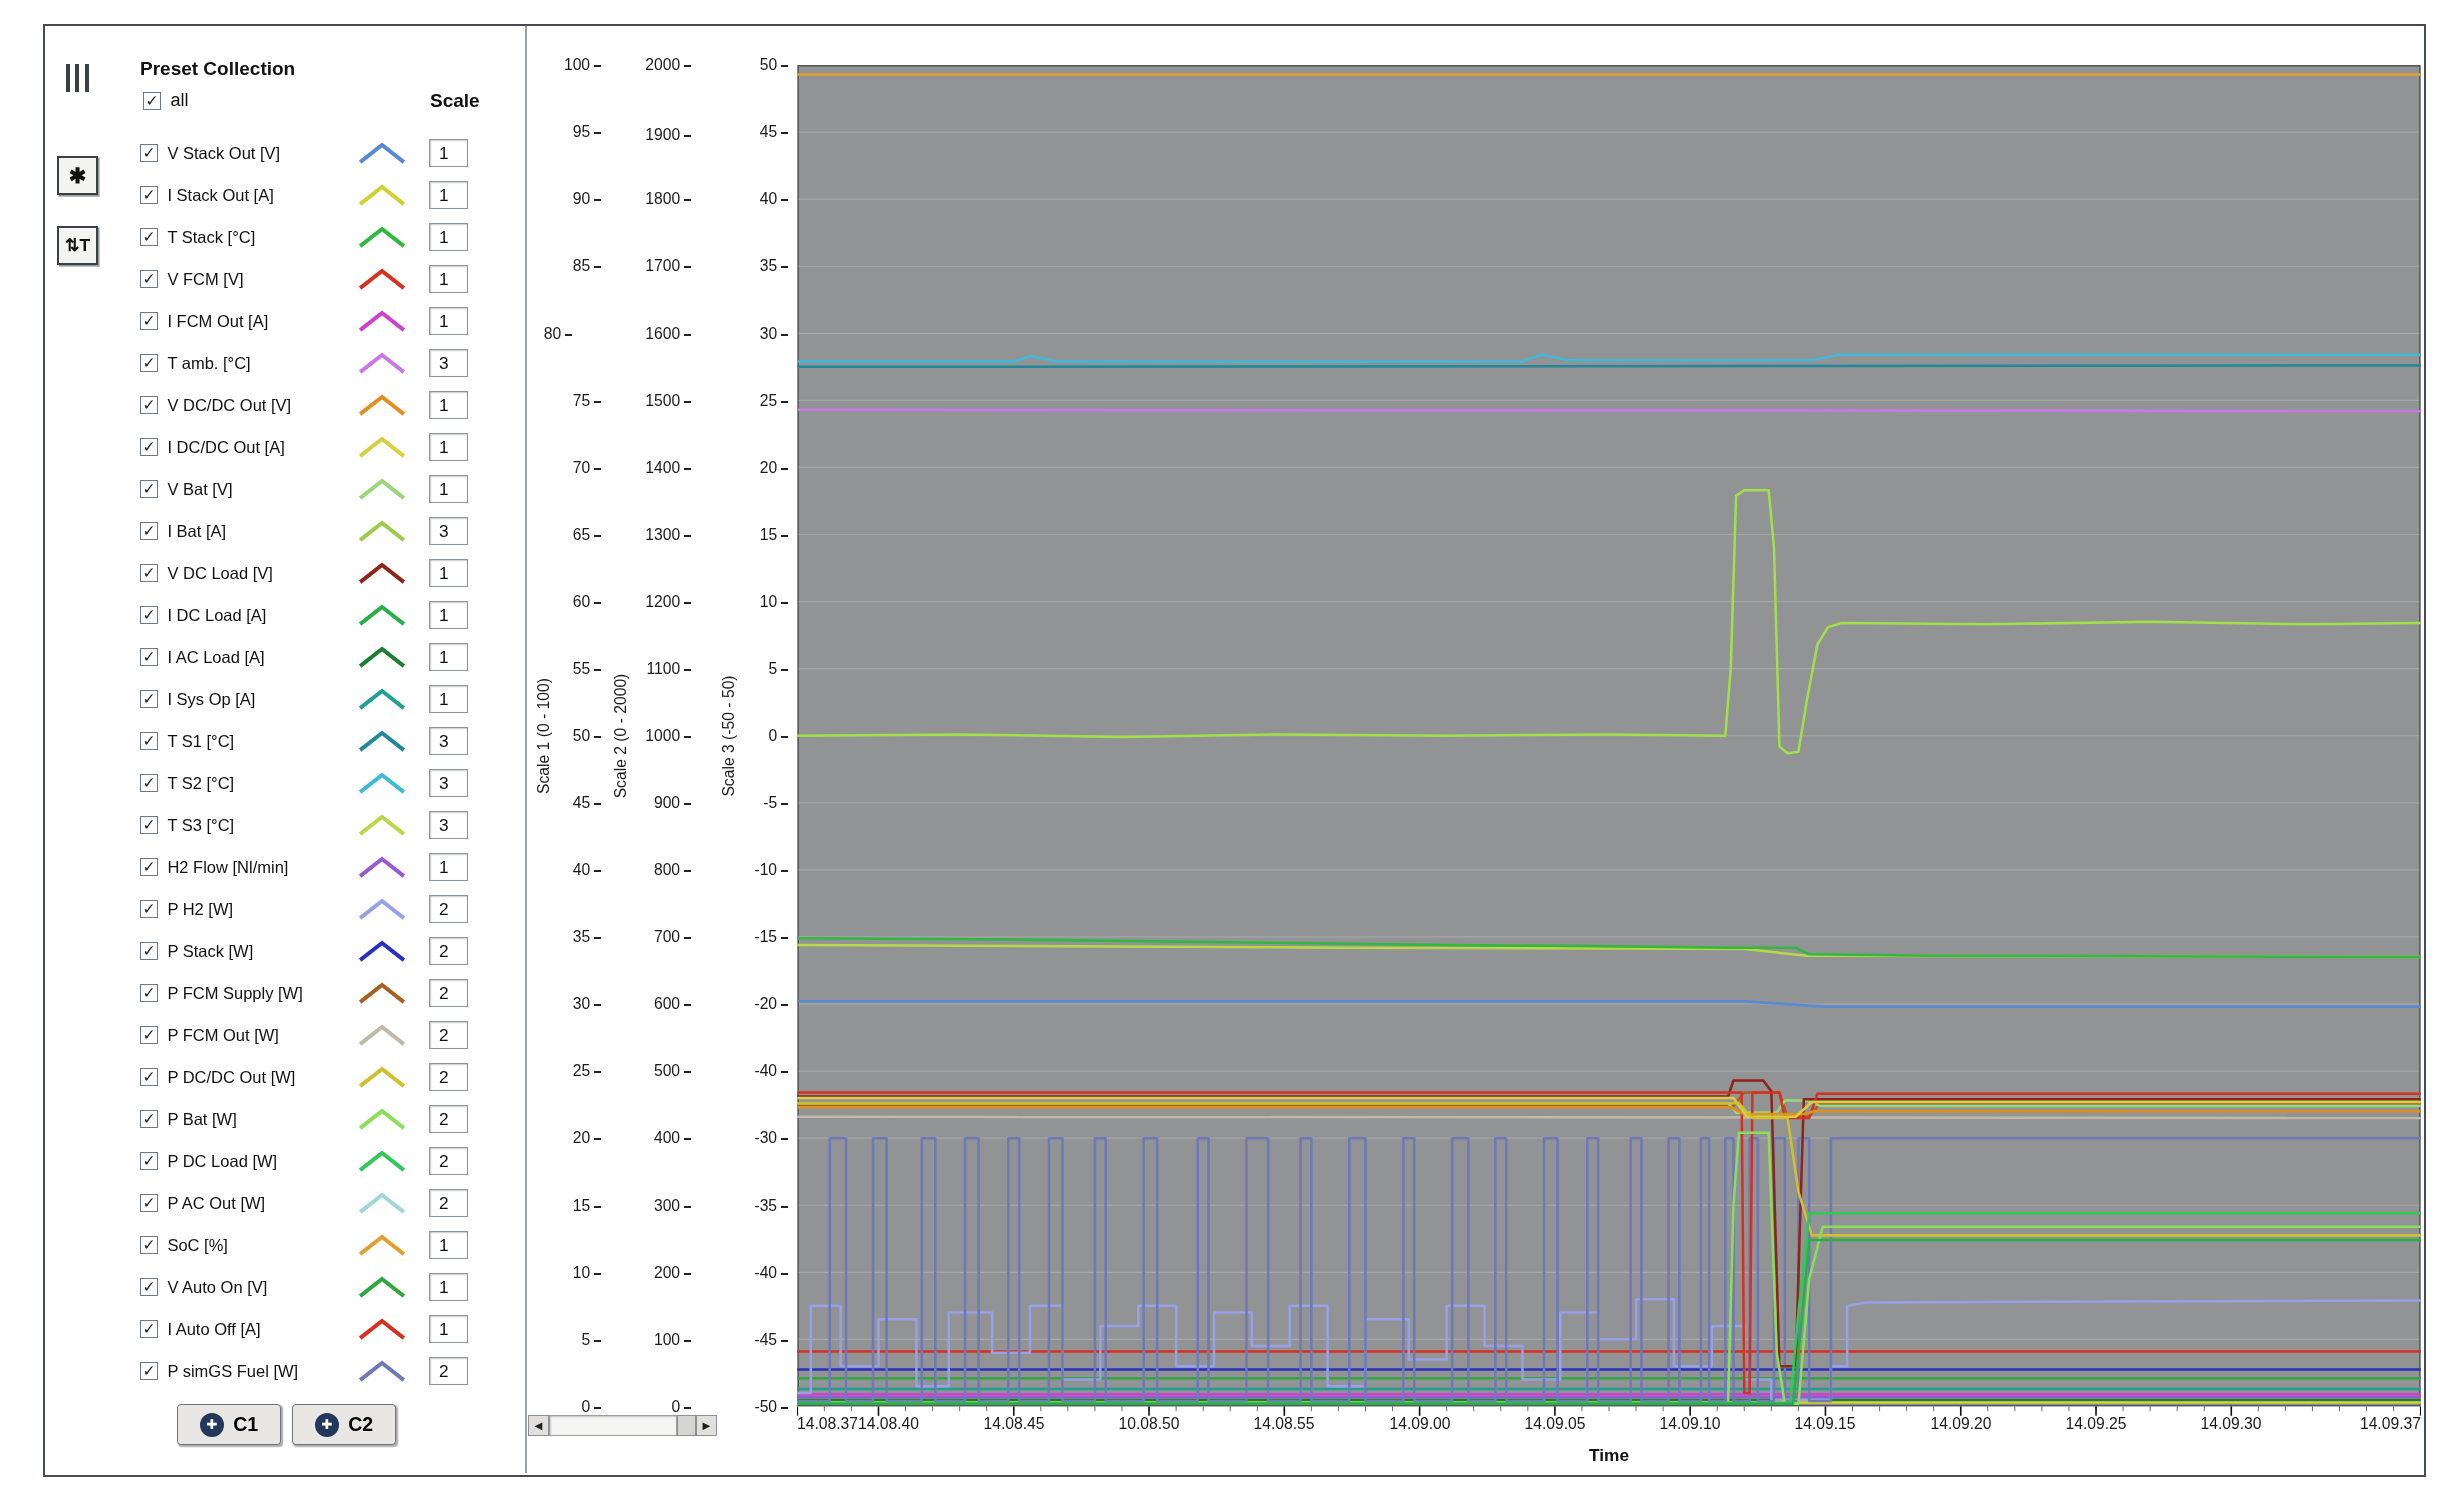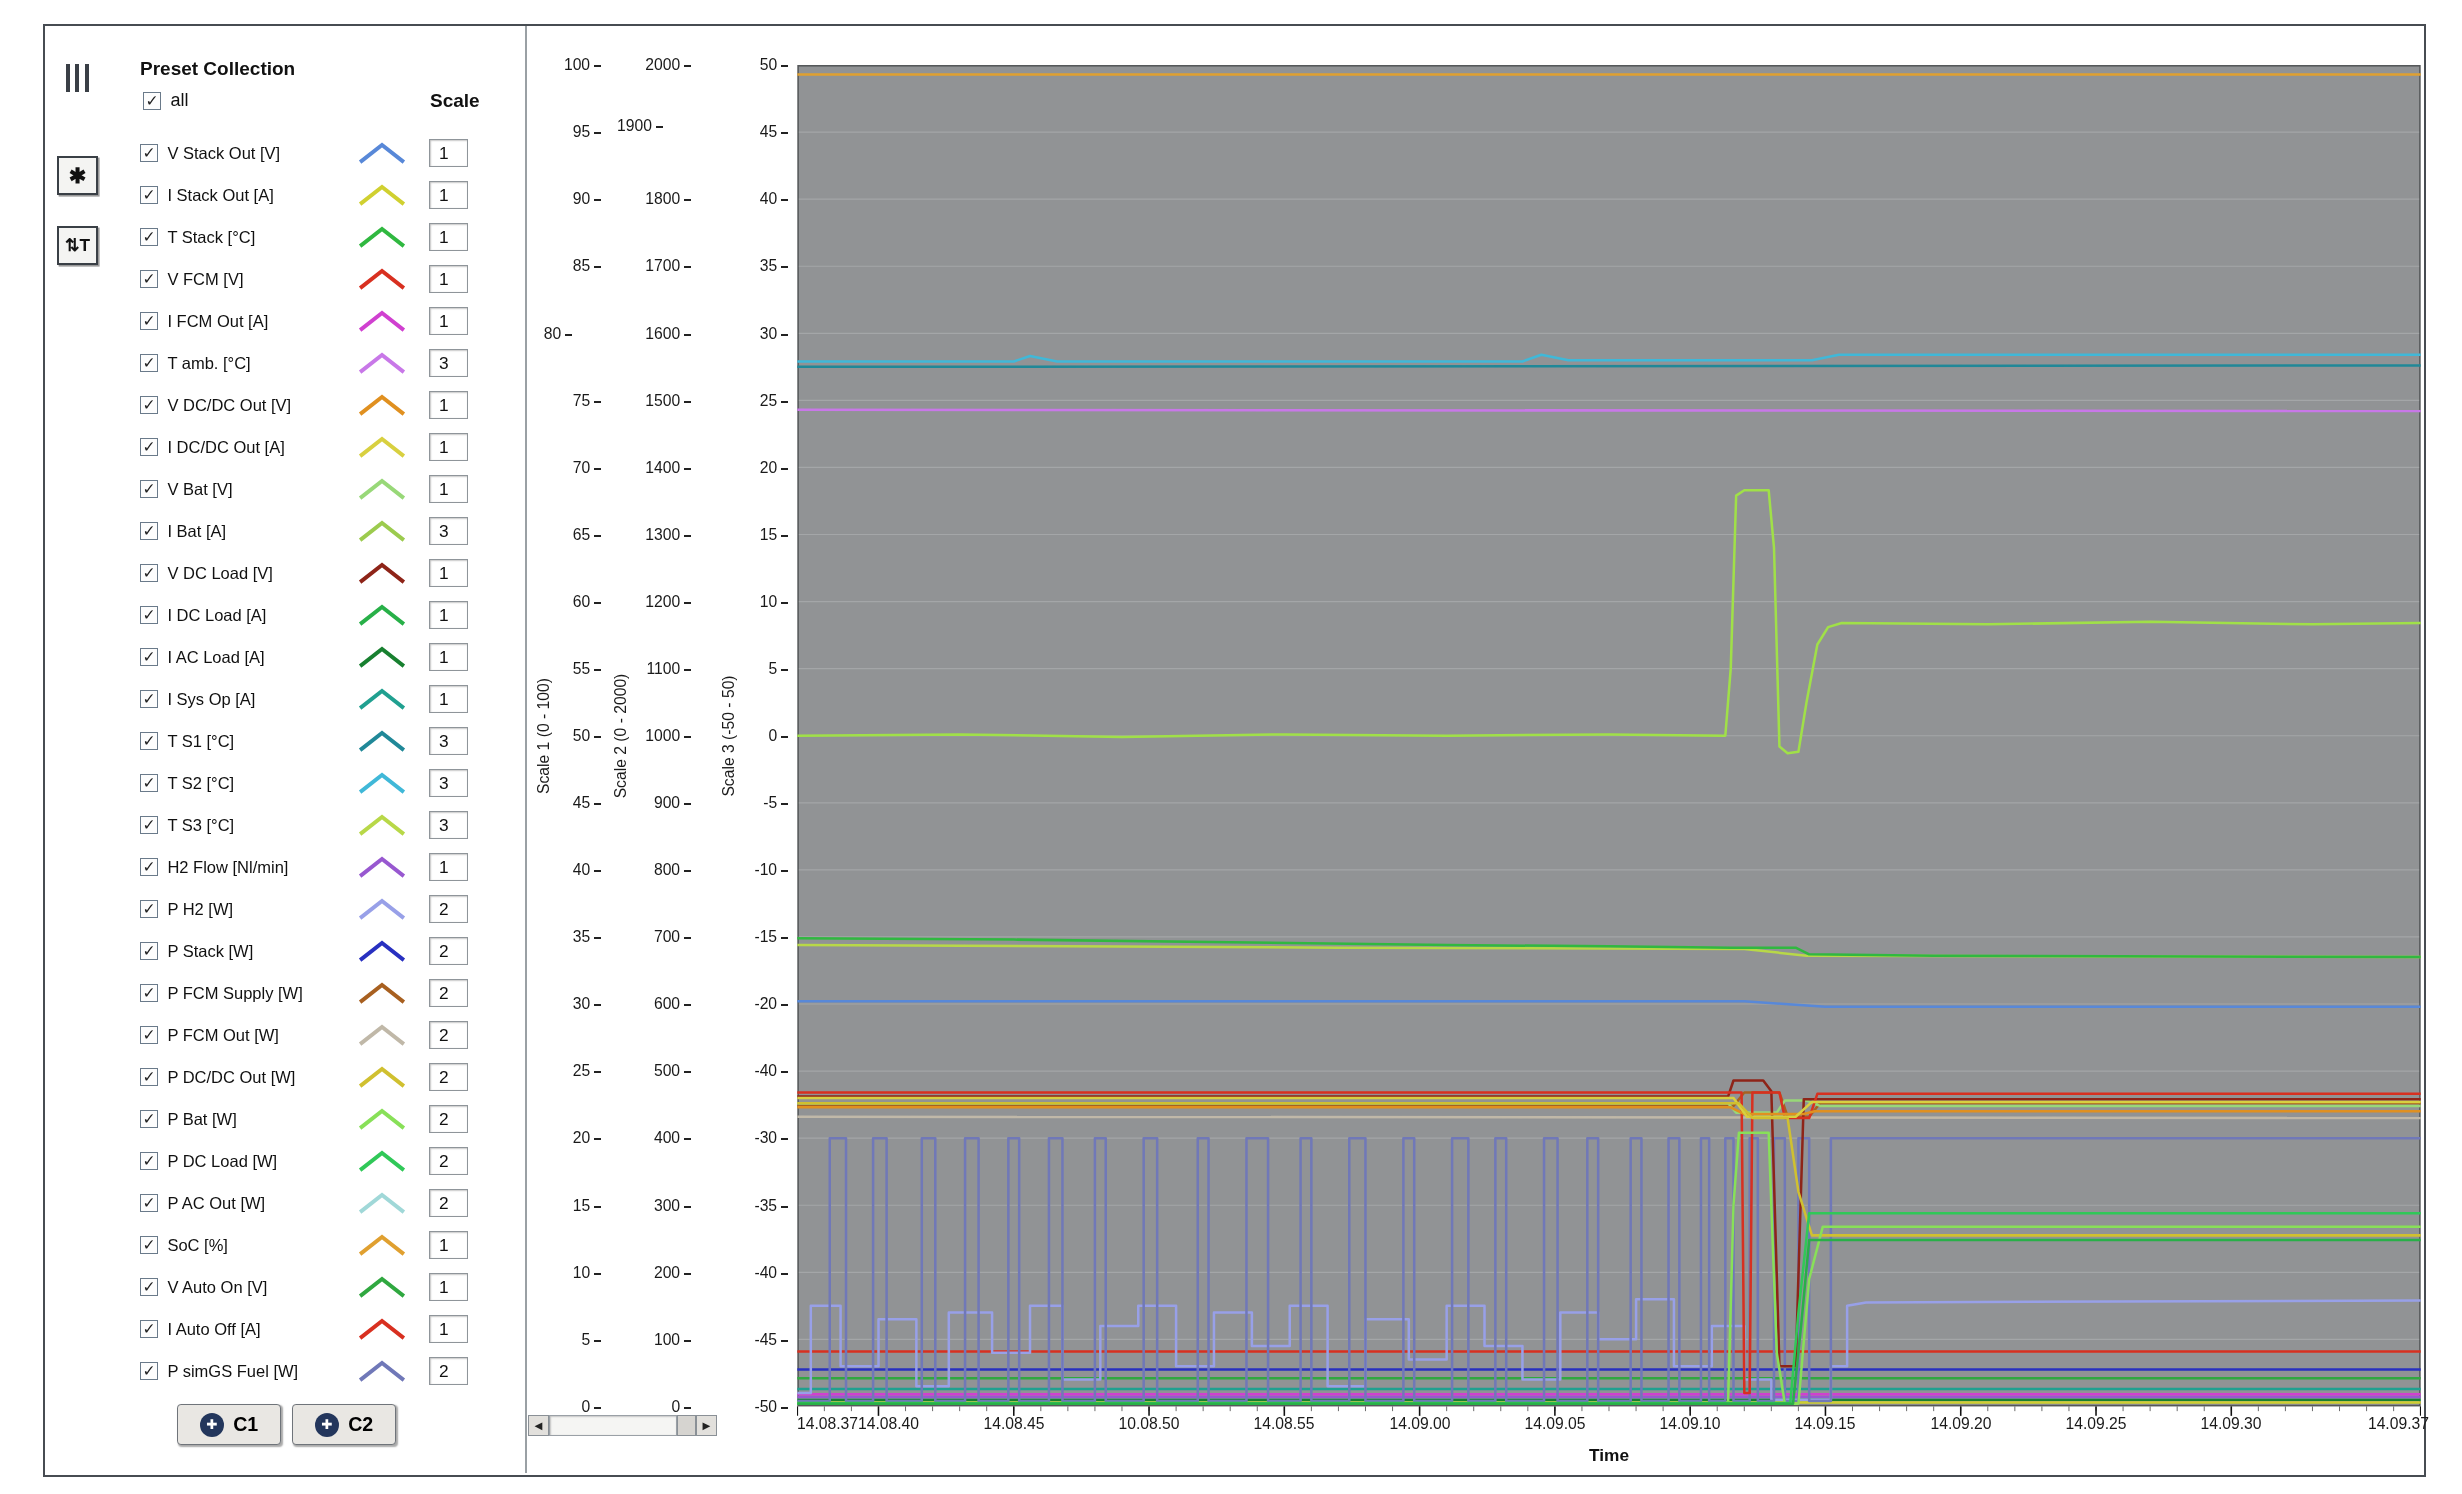--- a/index.html
+++ b/index.html
@@ -361,21 +361,21 @@
     <div class="tick" style="top: 926px; left: 499px; width: 102px;"><span>35</span><span class="mark"></span></div>
     <div class="tick" style="top: 993px; left: 499px; width: 102px;"><span>30</span><span class="mark"></span></div>
     <div class="tick" style="top: 1060px; left: 499px; width: 102px;"><span>25</span><span class="mark"></span></div>
     <div class="tick" style="top: 1127px; left: 499px; width: 102px;"><span>20</span><span class="mark"></span></div>
     <div class="tick" style="top: 1195px; left: 499px; width: 102px;"><span>15</span><span class="mark"></span></div>
     <div class="tick" style="top: 1262px; left: 499px; width: 102px;"><span>10</span><span class="mark"></span></div>
     <div class="tick" style="top: 1329px; left: 499px; width: 102px;"><span>5</span><span class="mark"></span></div>
     <div class="tick" style="top: 1396px; left: 499px; width: 102px;"><span>0</span><span class="mark"></span></div>
     <div class="vlabel" style="left: 544px; top: 736px;">Scale 1 (0 - 100)</div>
     <div class="tick" style="top: 54px; left: 589px; width: 102px;"><span>2000</span><span class="mark"></span></div>
-    <div class="tick" style="top: 115px; left: 589px; width: 102px; text-align: center;"><span>1900</span><span class="mark"></span></div>
+    <div class="tick" style="top: 124px; left: 589px; width: 102px;"><span>1900</span><span class="mark"></span></div>
     <div class="tick" style="top: 188px; left: 589px; width: 102px;"><span>1800</span><span class="mark"></span></div>
     <div class="tick" style="top: 255px; left: 589px; width: 102px;"><span>1700</span><span class="mark"></span></div>
     <div class="tick" style="top: 323px; left: 589px; width: 102px;"><span>1600</span><span class="mark"></span></div>
     <div class="tick" style="top: 390px; left: 589px; width: 102px;"><span>1500</span><span class="mark"></span></div>
     <div class="tick" style="top: 457px; left: 589px; width: 102px;"><span>1400</span><span class="mark"></span></div>
     <div class="tick" style="top: 524px; left: 589px; width: 102px;"><span>1300</span><span class="mark"></span></div>
     <div class="tick" style="top: 591px; left: 589px; width: 102px;"><span>1200</span><span class="mark"></span></div>
     <div class="tick" style="top: 658px; left: 589px; width: 102px;"><span>1100</span><span class="mark"></span></div>
     <div class="tick" style="top: 725px; left: 589px; width: 102px;"><span>1000</span><span class="mark"></span></div>
     <div class="tick" style="top: 792px; left: 589px; width: 102px;"><span>900</span><span class="mark"></span></div>
@@ -544,21 +544,21 @@
     <div class="xlab" style="left: 1014px; transform: translateX(-50%);">14.08.45</div>
     <div class="xlab" style="left: 1149px; transform: translateX(-50%);">10.08.50</div>
     <div class="xlab" style="left: 1284px; transform: translateX(-50%);">14.08.55</div>
     <div class="xlab" style="left: 1420px; transform: translateX(-50%);">14.09.00</div>
     <div class="xlab" style="left: 1555px; transform: translateX(-50%);">14.09.05</div>
     <div class="xlab" style="left: 1690px; transform: translateX(-50%);">14.09.10</div>
     <div class="xlab" style="left: 1825px; transform: translateX(-50%);">14.09.15</div>
     <div class="xlab" style="left: 1961px; transform: translateX(-50%);">14.09.20</div>
     <div class="xlab" style="left: 2096px; transform: translateX(-50%);">14.09.25</div>
     <div class="xlab" style="left: 2231px; transform: translateX(-50%);">14.09.30</div>
-    <div class="xlab" style="left: 2421px; transform: translateX(-100%); margin-left: 8px;">14.09.37</div>
+    <div class="xlab" style="left: 2421px; transform: translateX(-100%);">14.09.37</div>
   </div>
 <div class="xtitle" style="left:1609px;top:1445px;">Time</div>
 
 <div class="hscroll">
   <div class="hs-btn">◀</div>
   <div class="hs-track"></div>
   <div class="hs-thumb"></div>
   <div class="hs-btn">▶</div>
 </div>
 

